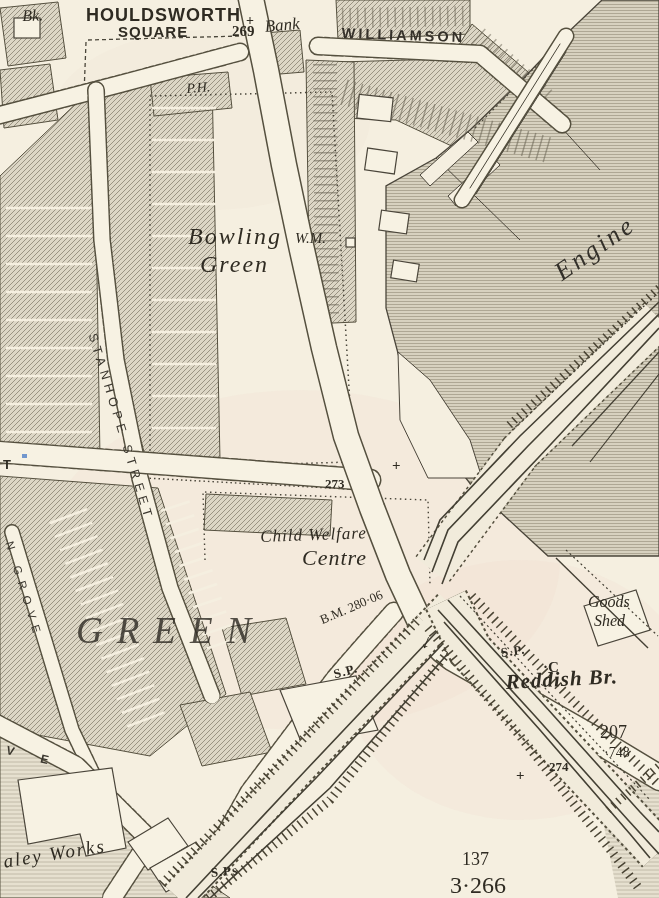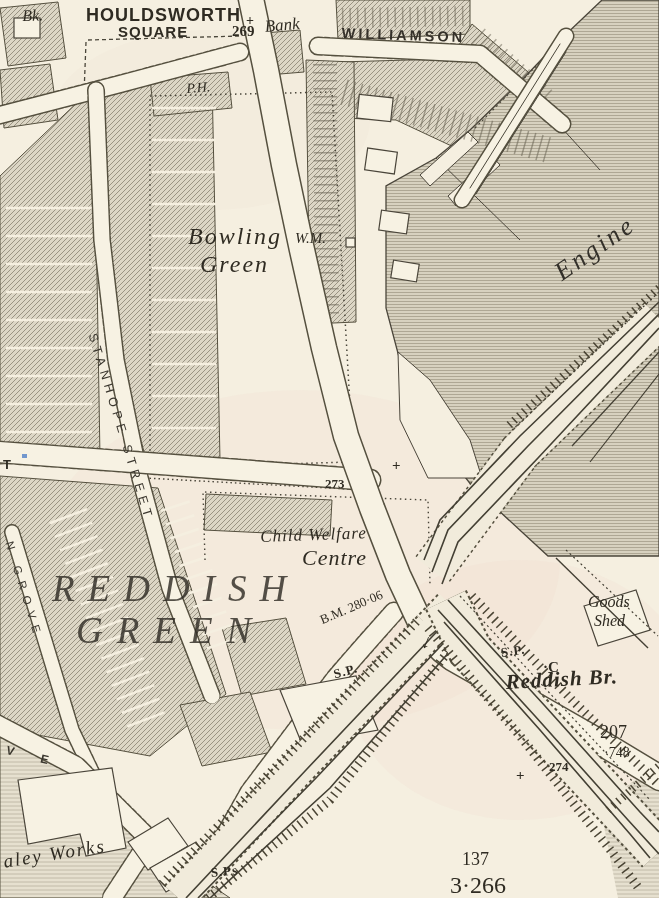--- a/index.html
+++ b/index.html
@@ -194,21 +194,20 @@
 
   <div class="lbl it" style="left:550px;top:264px;font-size:26px;letter-spacing:3px;transform:rotate(-35deg);color:#33302a;">Engine</div>
 
   <div class="lbl sans" style="left:98px;top:332px;font-size:12.5px;letter-spacing:5px;transform:rotate(73deg);color:#3a362e;">STANHOPE STREET</div>
 
   <div class="lbl num" style="left:325px;top:477px;font-size:13px;font-weight:700;">273</div>
 
   <div class="lbl it" style="left:260px;top:528px;font-size:17px;letter-spacing:1px;transform:rotate(-2deg);">Child Welfare</div>
   <div class="lbl it" style="left:302px;top:547px;font-size:22px;letter-spacing:1px;">Centre</div>
 
-  <div class="lbl it faded" style="left:52px;top:570px;font-size:37px;letter-spacing:13px;">REDDISH</div>
   <div class="lbl it faded" style="left:76px;top:612px;font-size:37px;letter-spacing:14px;">GREEN</div>
 
   <div class="lbl num" style="left:318px;top:614px;font-size:13px;transform:rotate(-23deg);">B.M. 280·06</div>
 
   <div class="lbl num" style="left:332px;top:668px;font-size:13px;letter-spacing:1px;font-weight:700;transform:rotate(-16deg);">S.P.</div>
   <div class="lbl num" style="left:500px;top:646px;font-size:13px;letter-spacing:1px;font-weight:700;transform:rotate(-8deg);">S.P.</div>
   <div class="lbl num" style="left:210px;top:866px;font-size:13px;letter-spacing:1px;font-weight:700;transform:rotate(-6deg);">S.Ps</div>
 
   <div class="lbl it" style="left:588px;top:594px;font-size:16px;">Goods</div>
   <div class="lbl it" style="left:594px;top:613px;font-size:16px;">Shed</div>

